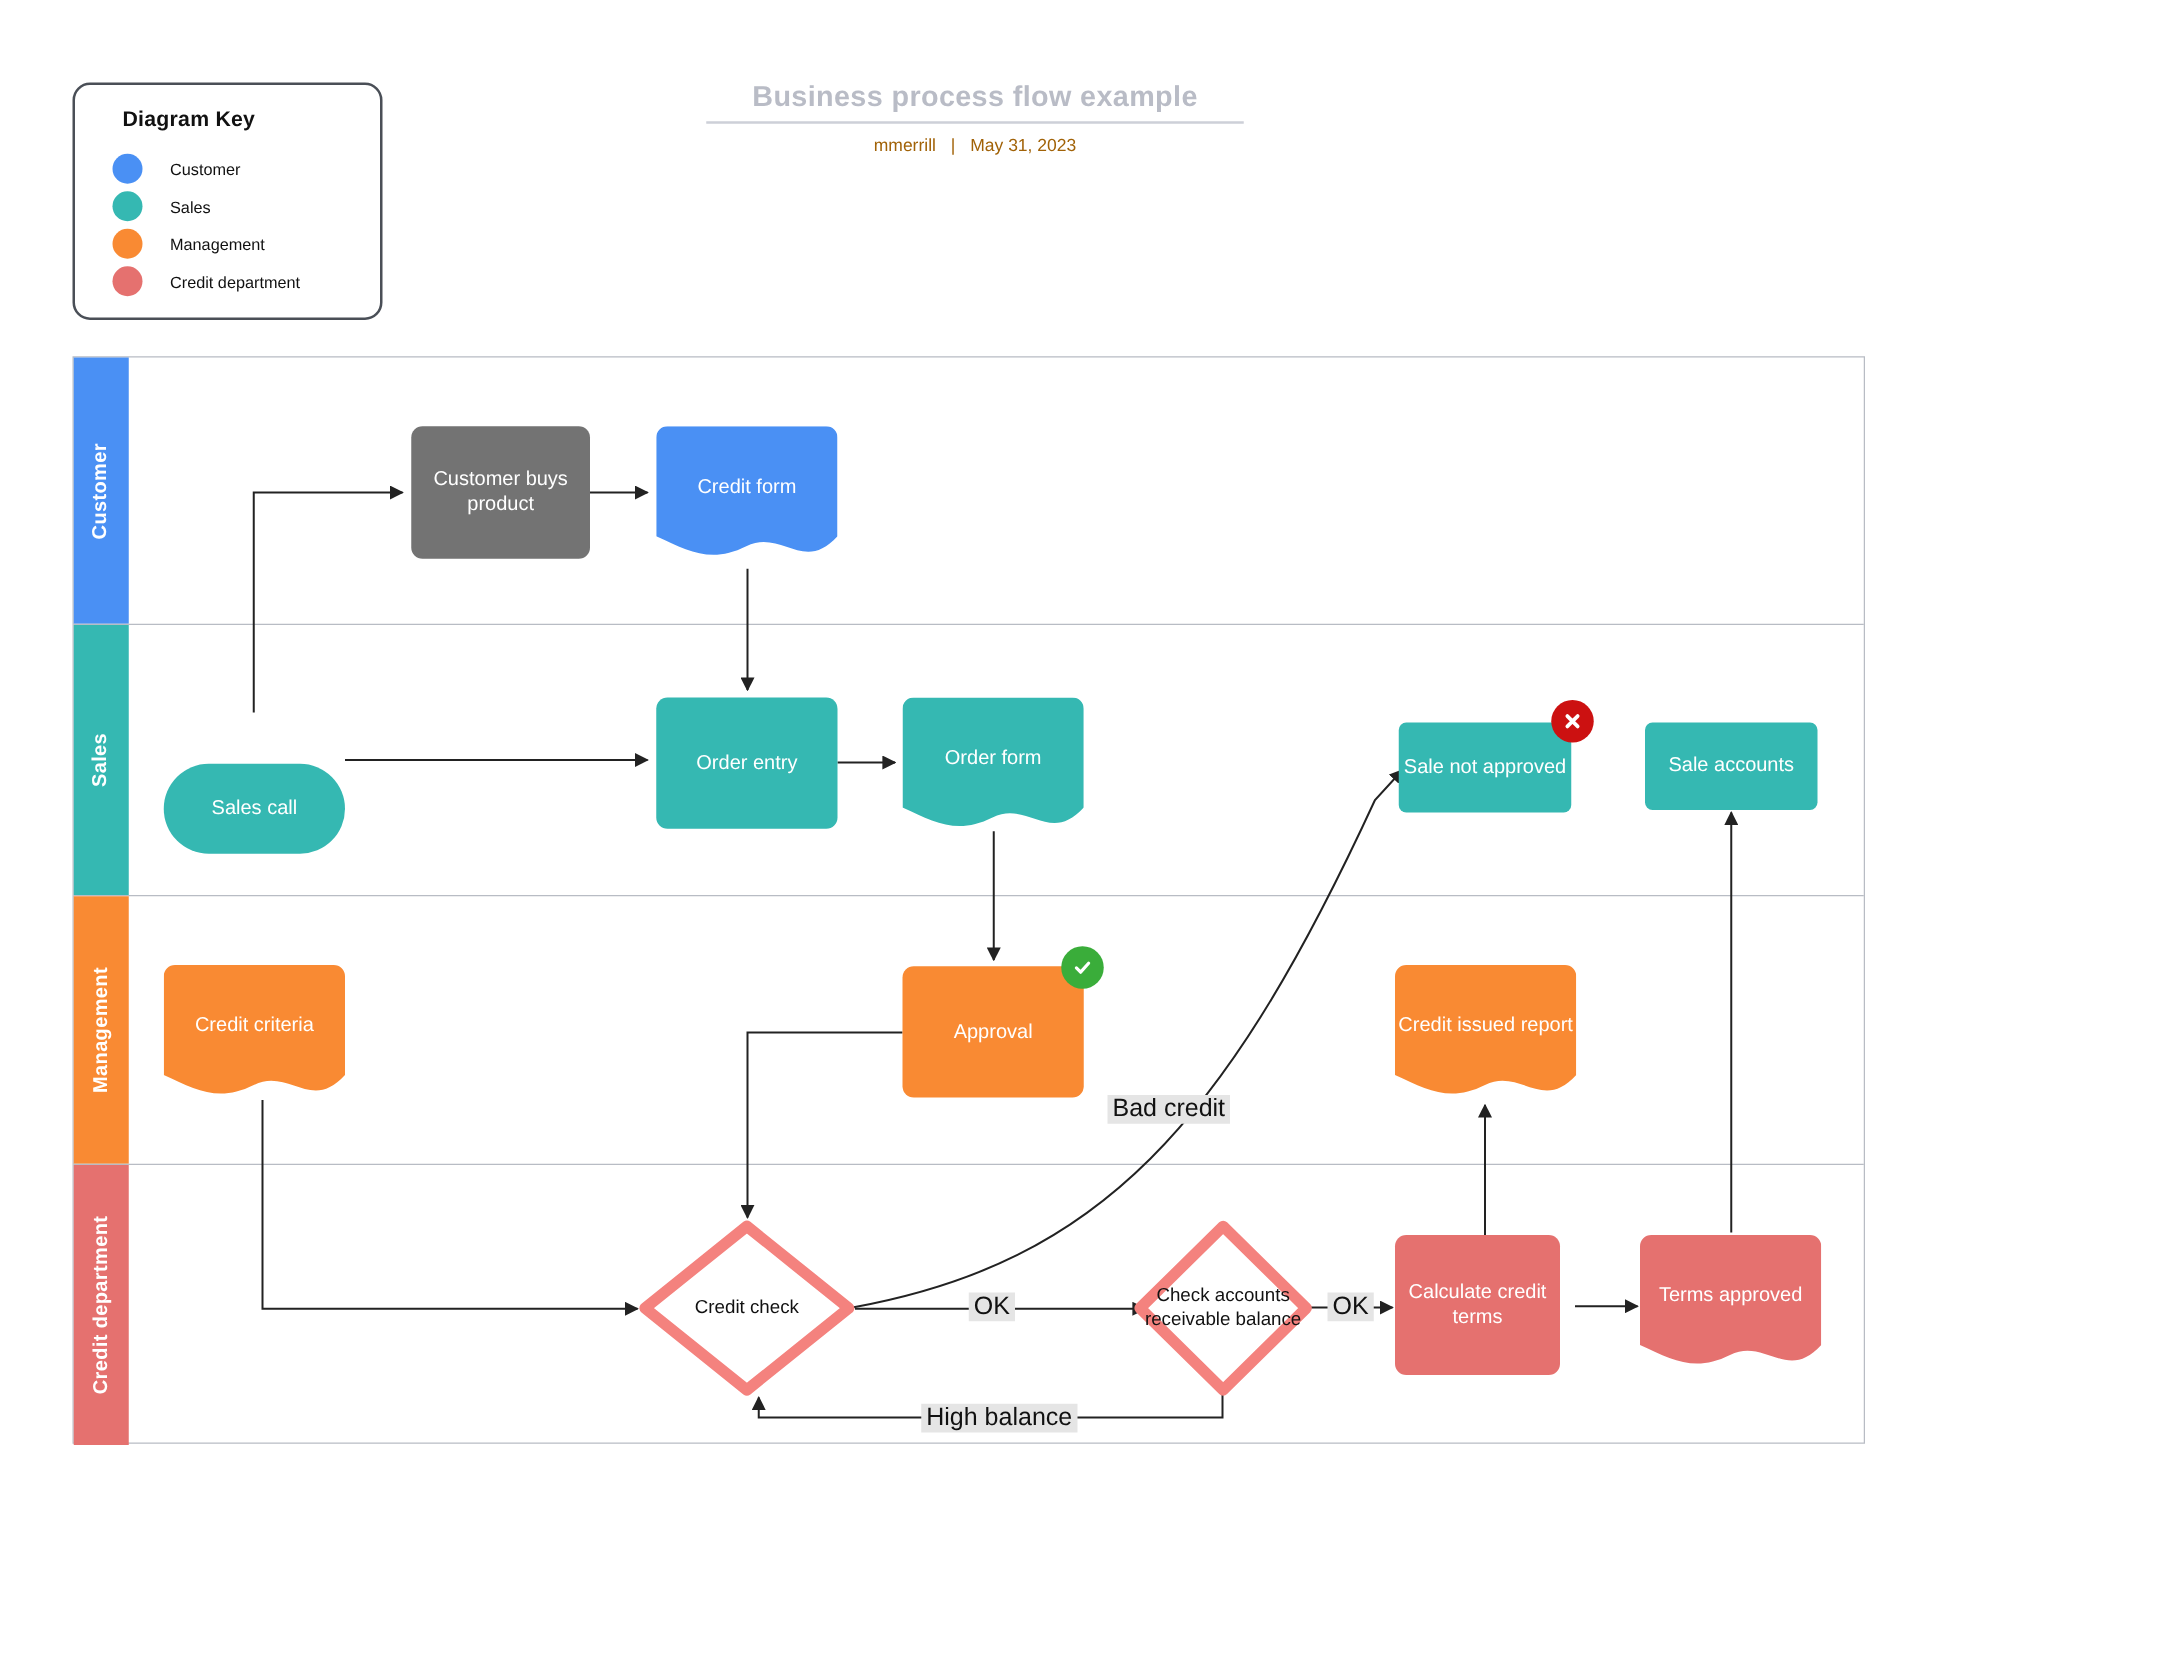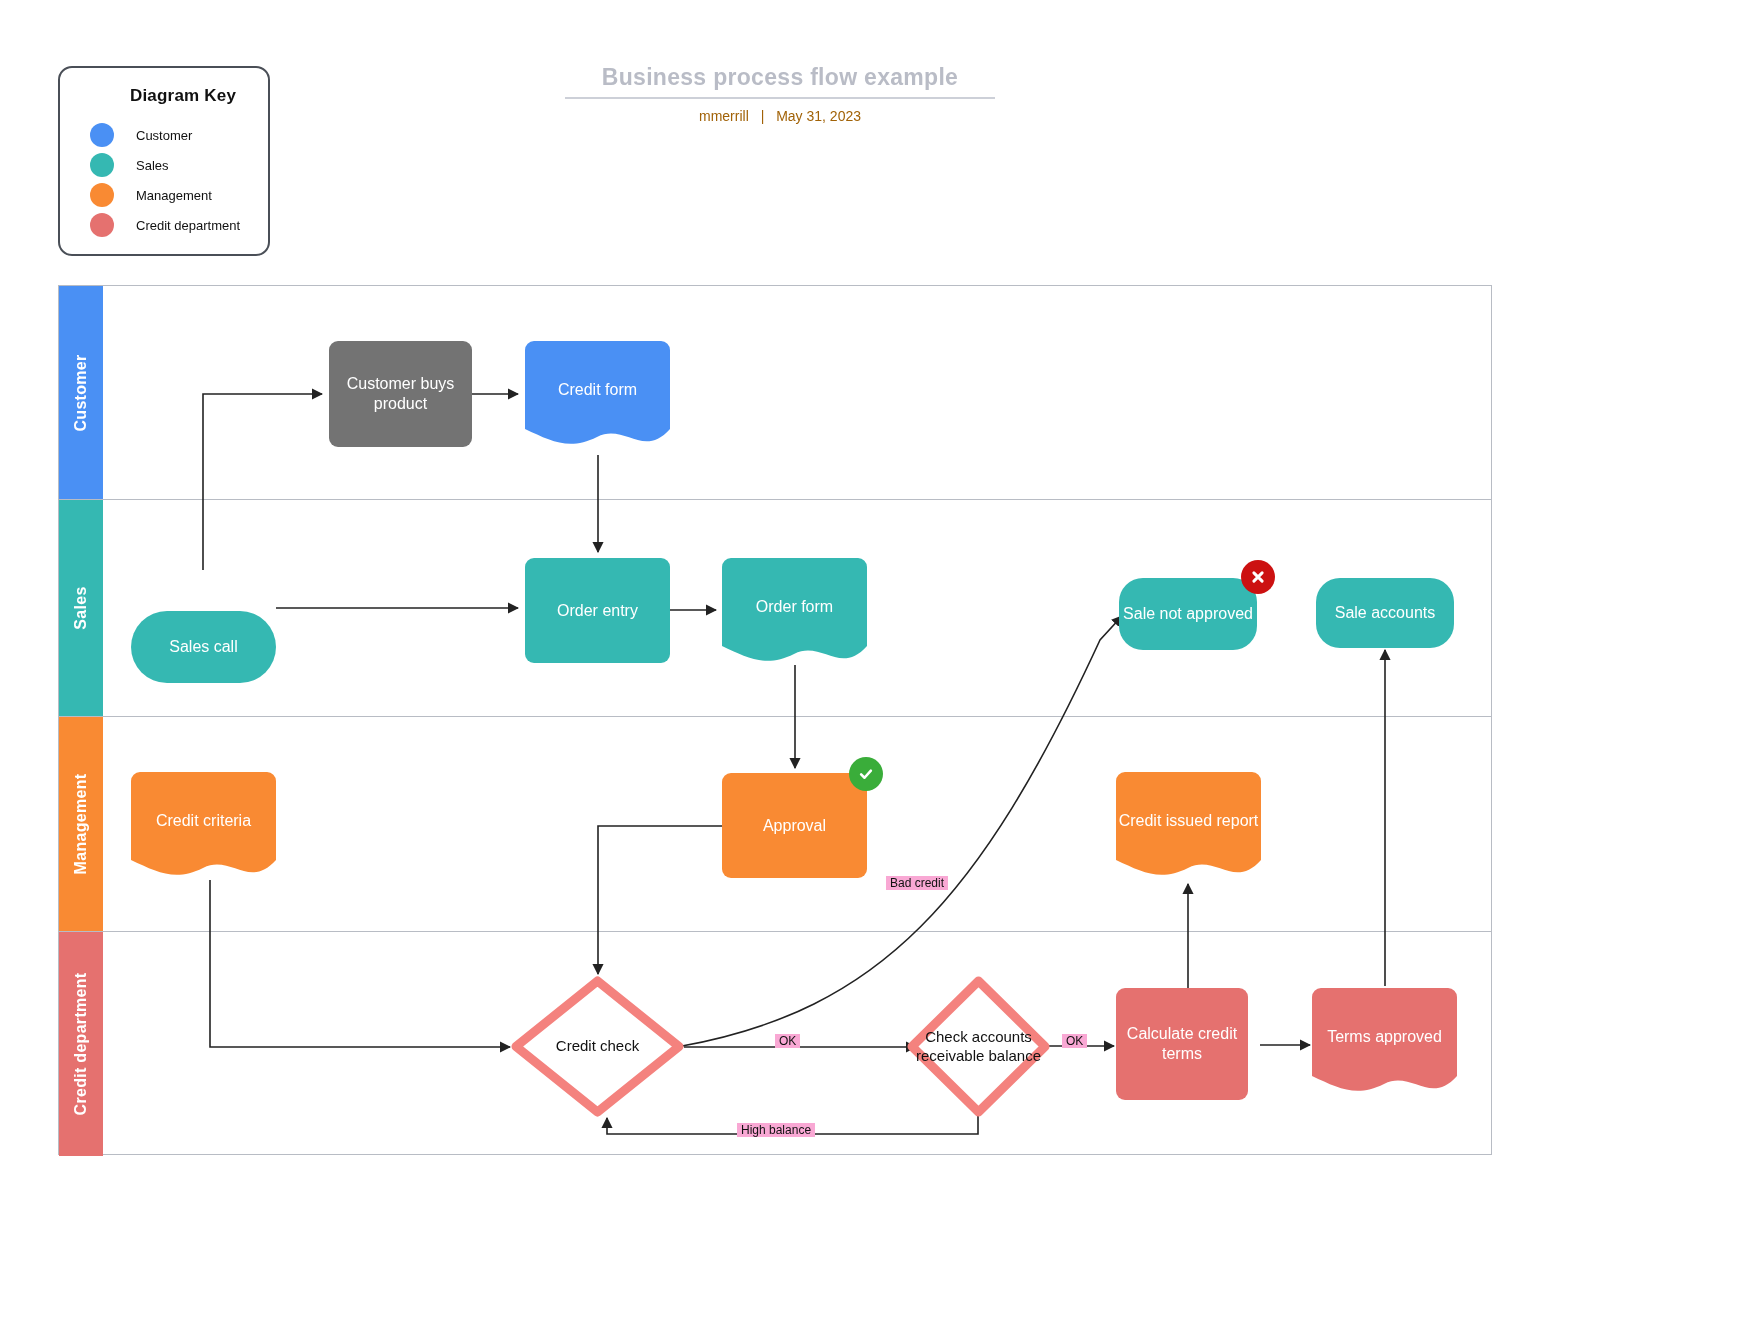--- a/index.html
+++ b/index.html
@@ -5,23 +5,23 @@
   html,body{margin:0;padding:0;}
   body{
     width:1740px;height:1340px;background:#ffffff;
     font-family:"Liberation Sans", sans-serif;
     position:relative;overflow:hidden;
   }
   #canvas{position:absolute;inset:0;}
 
   
   .legend{
-    position:absolute;left:58px;top:66px;width:212px;height:190px;
+    position:absolute;left:58px;top:66px;width:248px;height:190px;
     background:#fff;border:2px solid #4a4f57;border-radius:14px;
-    box-sizing:border-box;padding:18px 0 0 0;text-align:center;
+    box-sizing:border-box;padding:18px 0 0 0;
   }
   .legend-title{
     font-size:17px;font-weight:bold;color:#111;margin:0 0 14px 38px;
     letter-spacing:.2px;
   }
   .legend-row{display:flex;align-items:center;height:30px;margin-left:30px;}
   .legend-dot{width:24px;height:24px;border-radius:50%;flex:0 0 auto;}
   .legend-label{font-size:13px;color:#111;margin-left:22px;white-space:nowrap;}
 
   
@@ -51,36 +51,36 @@
 
   
   .node{
     position:absolute;box-sizing:border-box;
     display:flex;align-items:center;justify-content:center;
     color:#fff;font-size:16px;line-height:1.25;text-align:center;
     z-index:4;
   }
   .proc{border-radius:9px;}
   .pill{border-radius:46px;margin-top:39px;}
-  .term{border-radius:24px;}
+  .term{border-radius:6px;}
   .doc{background:transparent;padding:0;}
   .doc .doc-label{position:relative;z-index:2;padding-bottom:14px;}
   .doc svg{position:absolute;inset:0;width:100%;height:100%;z-index:1;}
   .dia{background:transparent;color:#111;}
   .dia svg{position:absolute;inset:0;width:100%;height:100%;z-index:1;}
   .dia .dia-label{position:relative;z-index:2;font-size:15px;}
 
   .badge{
     position:absolute;width:34px;height:34px;border-radius:50%;
     display:flex;align-items:center;justify-content:center;z-index:7;
   }
   .badge svg{width:18px;height:18px;}
 
   .edge-label{
-    position:absolute;font-size:12px;color:#111;background:#f9a8d4;
+    position:absolute;font-size:20px;color:#111;background:#e5e5e5;
     padding:0 4px;z-index:6;white-space:nowrap;
   }
   svg.wires{position:absolute;left:0;top:0;width:1740px;height:1340px;z-index:3;pointer-events:none;}
 </style>
 </head>
 <body>
 
 <div id="canvas">
 
   <div class="legend">

